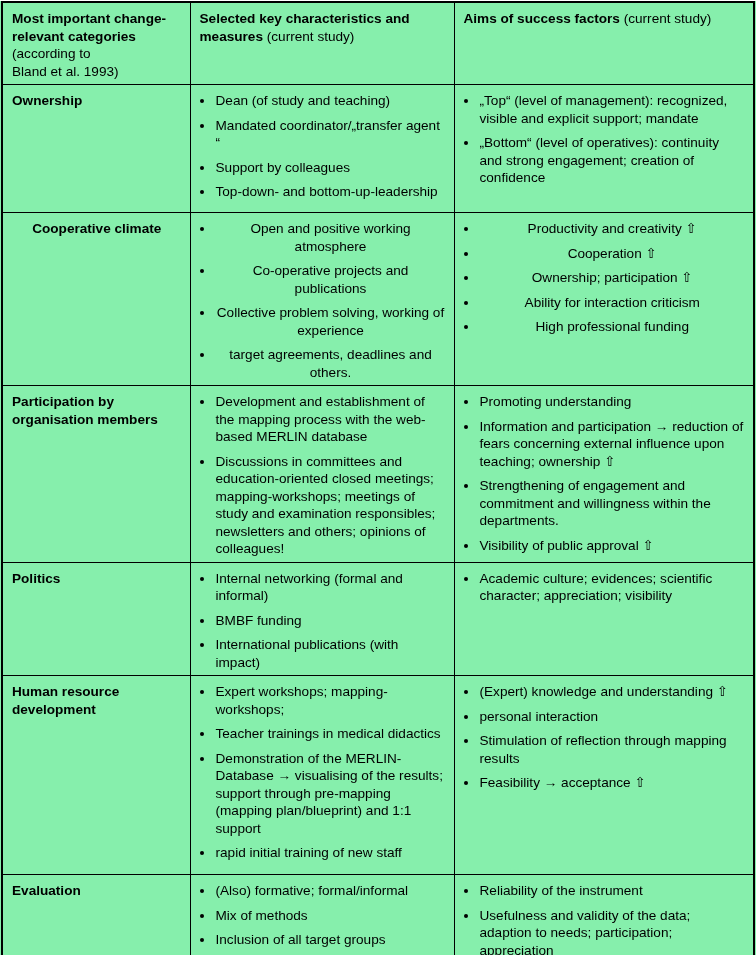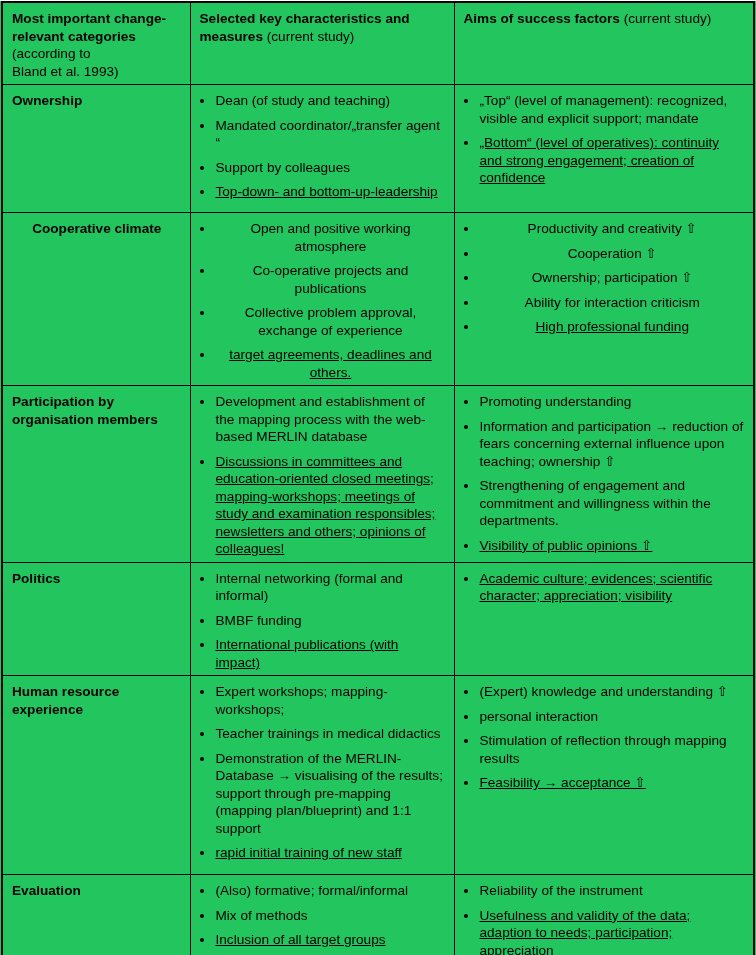--- a/index.html
+++ b/index.html
@@ -2,21 +2,21 @@
 <html><head>
 <meta charset="utf-8">
 <style>
   html, body { margin: 0; padding: 0; background: #ffffff; }
   .doc {
     width: 756px;
     height: 955px;
     box-sizing: border-box;
     font-family: "Liberation Sans", "DejaVu Sans", sans-serif;
     color: #000000;
-    background: #22c55e;
+    background: #86efac;
   }
   table.main {
     border-collapse: collapse;
     table-layout: fixed;
     width: 754px;
     margin: 1px 0 0 1px;
     border: 2px solid #000000;
   }
   col.c1 { width: 188px; }
   col.c2 { width: 264px; }
@@ -40,21 +40,21 @@
   td.cat { font-weight: bold; }
   ul.blist {
     margin: 0;
     padding: 0 0 0 15px;
     list-style: disc outside;
   }
   ul.blist li {
     margin: 0 0 7px 0;
     padding-left: 1px;
   }
-  ul.blist li:last-child { margin-bottom: 0; text-decoration: underline; }
+  ul.blist li:last-child { margin-bottom: 0; }
 </style>
 </head>
 <body>
 
 <div class="doc">
   <table class="main">
     <colgroup>
         <col class="c1">
         <col class="c2">
         <col class="c3">
@@ -94,21 +94,21 @@
         </ul>
       </td>
     </tr>
 
     <tr class="r2">
       <td class="cat">Cooperative climate</td>
       <td>
         <ul class="blist">
           <li>Open and positive working atmosphere</li>
           <li>Co-operative projects and publications</li>
-          <li>Collective problem approval, exchange of experience</li>
+          <li>Collective problem solving, working of experience</li>
           <li>target agreements, deadlines and others.</li>
         </ul>
       </td>
       <td>
         <ul class="blist">
           <li>Productivity and creativity ⇧</li>
           <li>Cooperation ⇧</li>
           <li>Ownership; participation ⇧</li>
           <li>Ability for interaction criticism</li>
           <li>High professional funding</li>
@@ -122,21 +122,21 @@
         <ul class="blist">
           <li>Development and establishment of the mapping process with the web-based MERLIN database</li>
           <li>Discussions in committees and education-oriented closed meetings; mapping-workshops; meetings of study and examination responsibles; newsletters and others; opinions of colleagues!</li>
         </ul>
       </td>
       <td>
         <ul class="blist">
           <li>Promoting understanding</li>
           <li>Information and participation → reduction of fears concerning external influence upon teaching; ownership ⇧</li>
           <li>Strengthening of engagement and commitment and willingness within the departments.</li>
-          <li>Visibility of public opinions ⇧</li>
+          <li>Visibility of public approval ⇧</li>
         </ul>
       </td>
     </tr>
 
     <tr class="r4">
       <td class="cat">Politics</td>
       <td>
         <ul class="blist">
           <li>Internal networking (formal and informal)</li>
           <li>BMBF funding</li>
@@ -144,21 +144,21 @@
         </ul>
       </td>
       <td>
         <ul class="blist">
           <li>Academic culture; evidences; scientific character; appreciation; visibility</li>
         </ul>
       </td>
     </tr>
 
     <tr class="r5">
-      <td class="cat">Human resource experience</td>
+      <td class="cat">Human resource development</td>
       <td>
         <ul class="blist">
           <li>Expert workshops; mapping-workshops;</li>
           <li>Teacher trainings in medical didactics</li>
           <li>Demonstration of the MERLIN-Database → visualising of the results; support through pre-mapping (mapping plan/blueprint) and 1:1 support</li>
           <li>rapid initial training of new staff</li>
         </ul>
       </td>
       <td>
         <ul class="blist">

